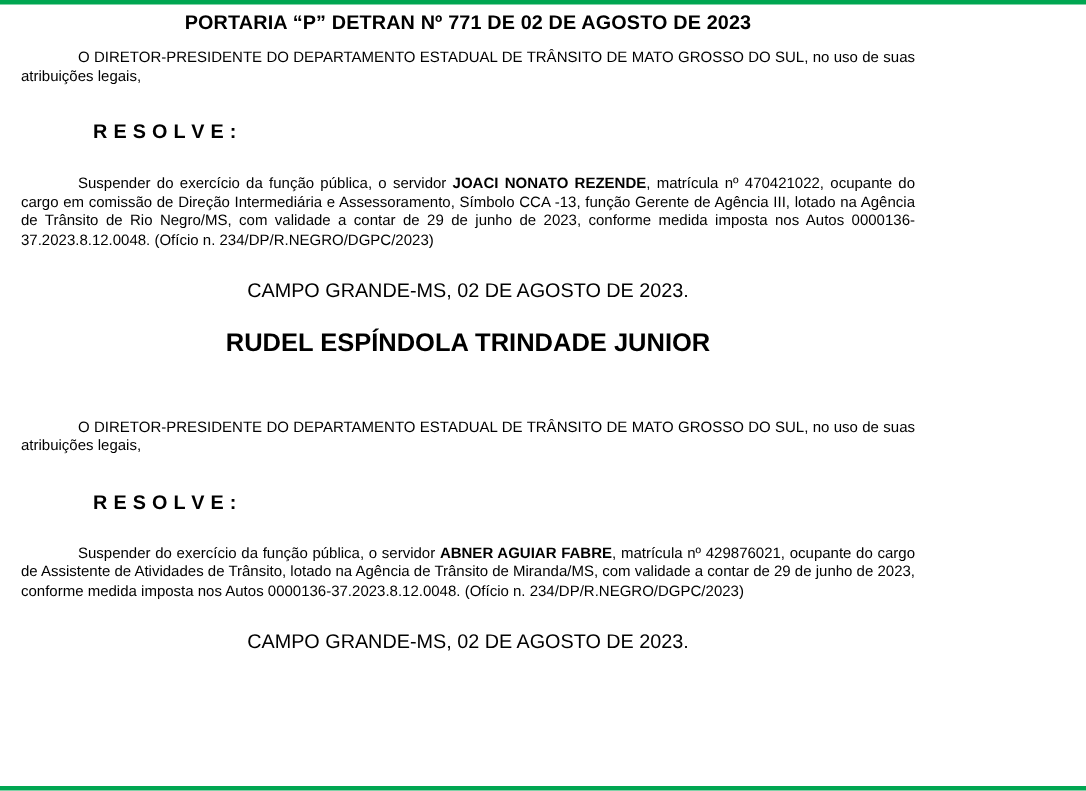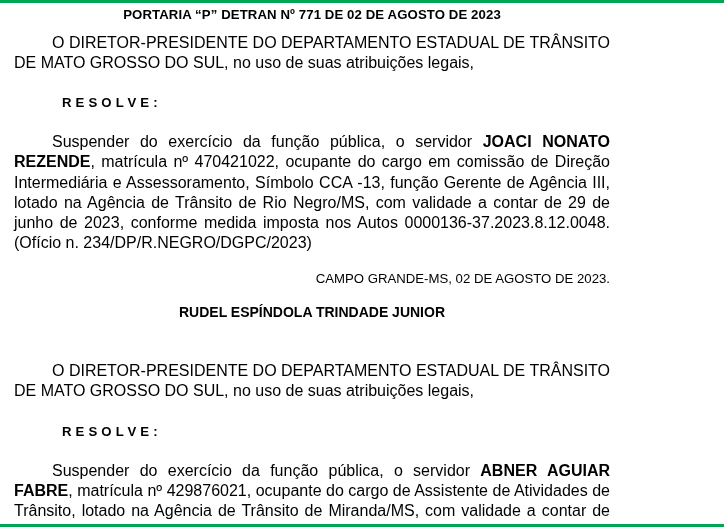--- a/index.html
+++ b/index.html
@@ -39,48 +39,48 @@
   }
   .doc-title {
     text-align: center;
     font-weight: bold;
     font-size: 13.2px;
     margin: 0;
     padding-top: 7px;
     letter-spacing: 0.1px;
   }
   .para {
-    font-size: 16px;
+    font-size: 10px;
     line-height: 1.26;
     text-align: justify;
     margin: 0;
   }
   .para.indent {
     text-indent: 38px;
   }
   .spacer-sm { height: 11px; }
   .spacer-md { height: 18px; }
   .spacer-lg { height: 22px; }
   .spacer-xl { height: 30px; }
   .resolve {
     font-size: 13.2px;
     margin: 0;
     padding-left: 48px;
     letter-spacing: 0.2px;
     font-weight: bold;
   }
   .center {
-    text-align: right;
+    text-align: center;
     font-size: 13.2px;
     margin: 0;
   }
   .signer-name {
     text-align: center;
     font-weight: bold;
-    font-size: 14px;
+    font-size: 17px;
     margin: 0;
   }
   .signer-role {
     text-align: center;
     font-size: 13.2px;
     margin: 0;
   }
   b { font-weight: bold; }
   .block { display: block; }
 </style>

